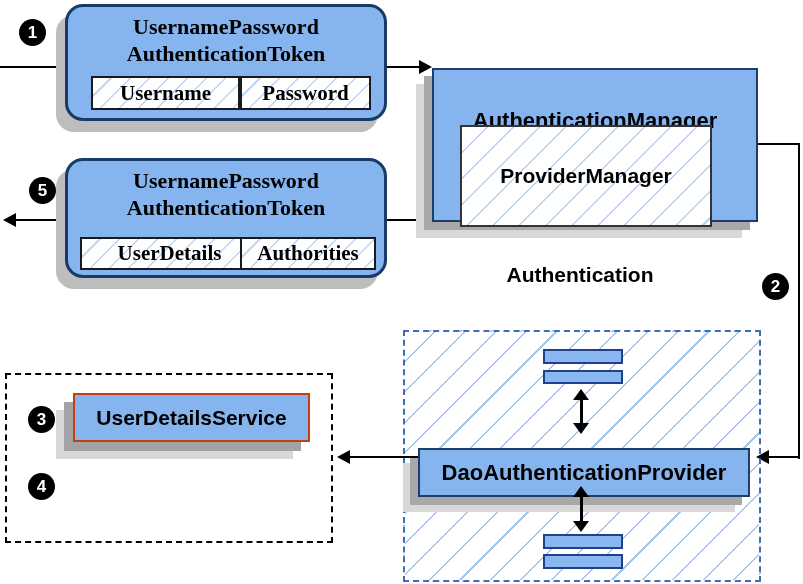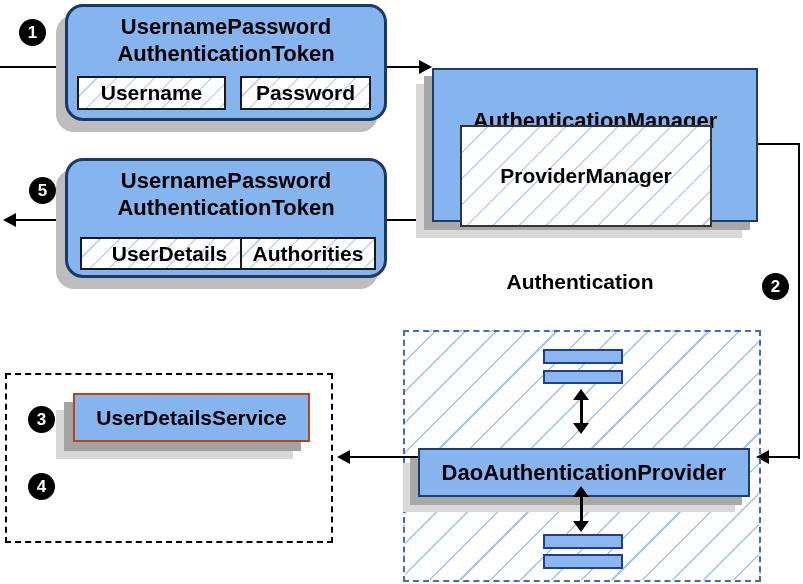--- a/index.html
+++ b/index.html
@@ -7,21 +7,21 @@
           font-family:"Liberation Sans",sans-serif;overflow:hidden;color:#000;}
   .line{position:absolute;background:#000;}
   .tri{position:absolute;width:0;height:0;}
   .tri-right{border-top:7px solid transparent;border-bottom:7px solid transparent;border-left:13px solid #000;}
   .tri-left{border-top:7px solid transparent;border-bottom:7px solid transparent;border-right:13px solid #000;}
   .tri-up{border-left:8px solid transparent;border-right:8px solid transparent;border-bottom:11px solid #000;}
   .tri-down{border-left:8px solid transparent;border-right:8px solid transparent;border-top:11px solid #000;}
   .step{position:absolute;width:27px;height:27px;border-radius:50%;background:#000;color:#fff;
         font-weight:bold;font-size:17px;line-height:27px;text-align:center;}
   .token{position:absolute;background:#85b4ee;border:3px solid #173a66;border-radius:18px;
-         box-shadow:-9px 11px 0 #bdbdbd;box-sizing:border-box;}
+         box-shadow:-9px 11px 0 #bdbdbd;box-sizing:border-box;font-family:Liberation Serif, serif;}
   .token-title{position:absolute;top:6px;left:0;right:0;text-align:center;font-weight:bold;
                font-size:22px;line-height:27px;}
   .field{position:absolute;border:2px solid #1a1a1a;box-sizing:border-box;display:flex;
          align-items:center;justify-content:center;font-weight:bold;font-size:21px;}
   .hatch-sm{background-color:#fff;
     background-image:repeating-linear-gradient(135deg,rgba(255,255,255,0) 0 12px,#c0d7f5 12px 13.5px);}
   .hatch-md{background-color:#fff;
     background-image:repeating-linear-gradient(135deg,rgba(255,255,255,0) 0 17px,#b9d2f3 17px 18.5px);}
   .bigbox{position:absolute;background:#85b4ee;border:2px solid #1d3e6b;box-sizing:border-box;
           box-shadow:-8px 8px 0 #a8a8a8,-16px 16px 0 #d8d8d8;}
@@ -62,39 +62,39 @@
   <div class="step" style="left:29px;top:177px">5</div>
   <div class="step" style="left:762px;top:273px">2</div>
   <div class="step" style="left:28px;top:406px">3</div>
   <div class="step" style="left:28px;top:473px">4</div>
 
   <div class="token" style="left:65px;top:4px;width:322px;height:117px">
     <div class="token-title">
       <div>UsernamePassword</div>
       <div>AuthenticationToken</div>
     </div>
-    <div class="field hatch-sm" style="left:9px;top:69px;width:149px;height:34px">Username</div>
+    <div class="field hatch-sm" style="left:23px;top:69px;width:149px;height:34px">Username</div>
     <div class="field hatch-sm" style="left:172px;top:69px;width:131px;height:34px">Password</div>
   </div>
 
   <div class="bigbox" style="left:432px;top:68px;width:326px;height:154px">
     <div class="bigbox-title">AuthenticationManager</div>
     <div class="pm hatch-md" style="left:26px;top:55px;width:252px;height:102px">ProviderManager</div>
   </div>
 
   <div class="token" style="left:65px;top:158px;width:322px;height:120px">
     <div class="token-title">
       <div>UsernamePassword</div>
       <div>AuthenticationToken</div>
     </div>
     <div class="field hatch-sm" style="left:12px;top:76px;width:179px;height:33px">UserDetails</div>
     <div class="field hatch-sm" style="left:172px;top:76px;width:136px;height:33px">Authorities</div>
   </div>
 
-  <div class="heading" style="left:440px;top:269px;width:280px">
+  <div class="heading" style="left:440px;top:262px;width:280px">
     <div>Authentication</div>
   </div>
 
   <div class="dashed" style="left:403px;top:330px;width:358px;height:252px"></div>
 
   <div class="bar" style="left:543px;top:349px;width:80px;height:15px"></div>
   <div class="bar" style="left:543px;top:370px;width:80px;height:14px"></div>
 
   <div class="tri tri-up" style="left:573px;top:389px"></div>
   <div class="line" style="left:580px;top:398px;width:3px;height:27px"></div>

